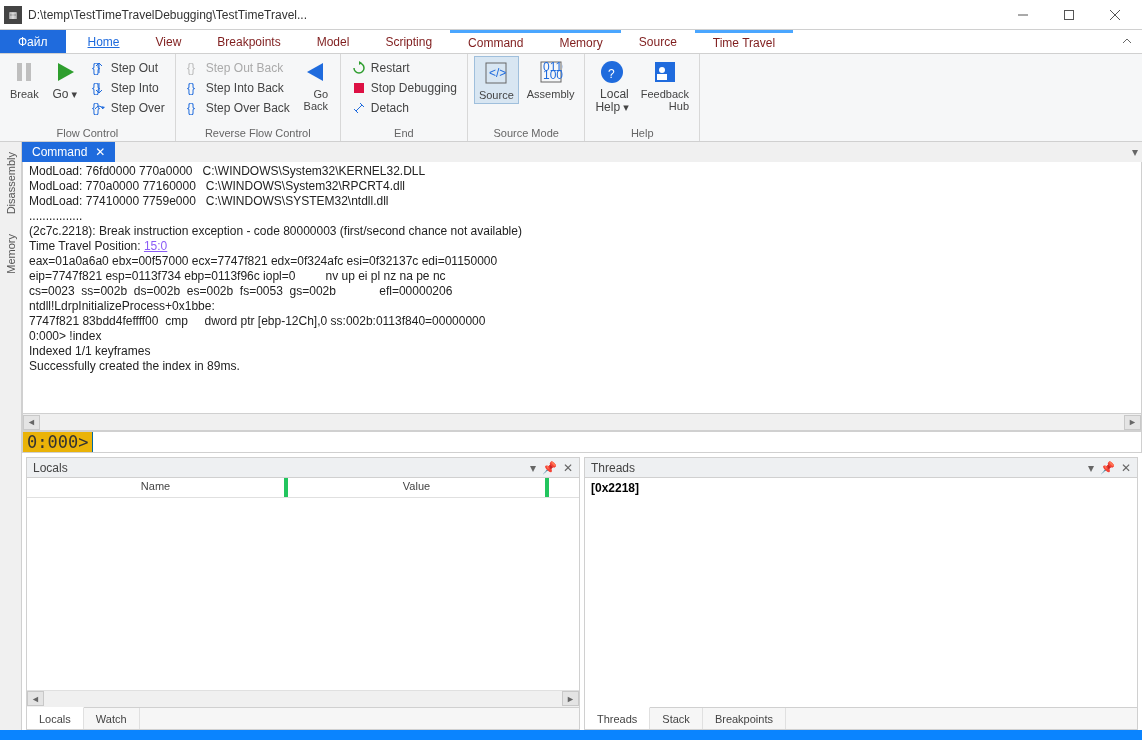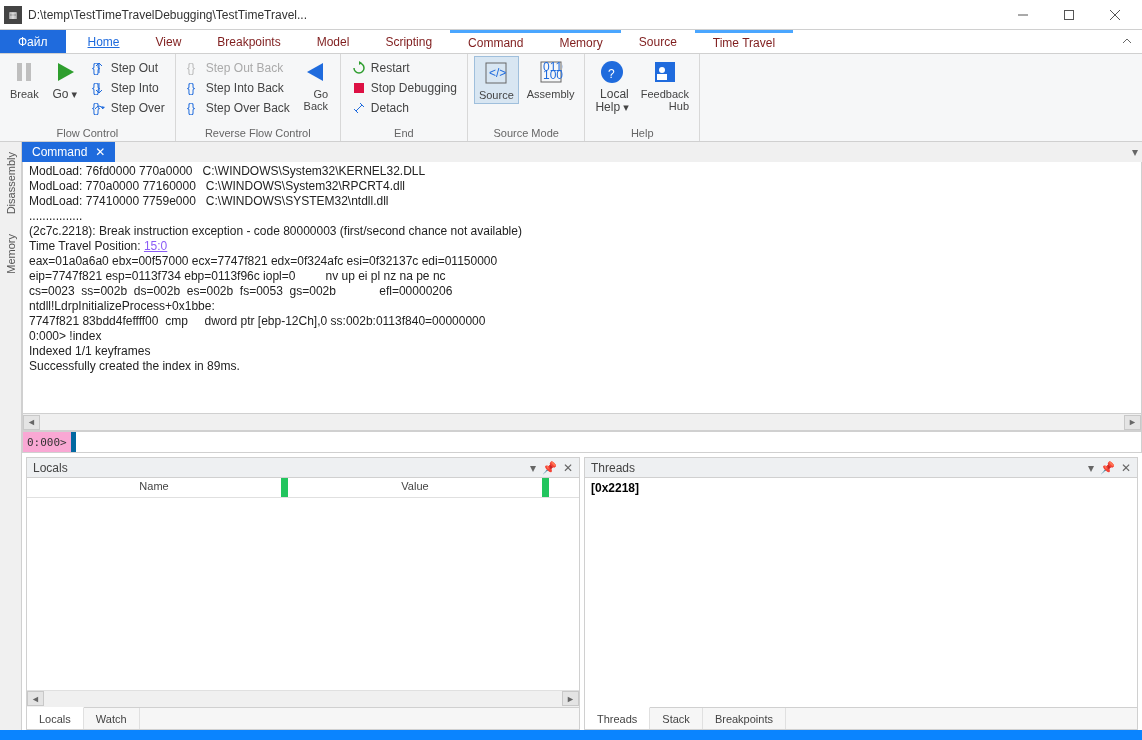--- a/index.html
+++ b/index.html
@@ -47,30 +47,30 @@
 .panel-tabrow { height: 20px; display: flex; align-items: stretch; background: #f0f0f0; }
 .panel-tab { background: #1f6bdd; color: #fff; padding: 0 10px; display: flex; align-items: center; font-size: 11px; position: relative; }
 .panel-tab .pclose { margin-left: 8px; color: #fff; }
 .panel-tools { margin-left: auto; display: flex; align-items: center; padding-right: 4px; color: #666; gap: 6px; }
 .cmdout { flex: 0 0 252px; overflow: auto; font-family: Consolas, monospace; font-size: 13px; padding: 2px 6px; white-space: pre; color: #222; border: 1px solid #d0d0d0; border-top: none; line-height: 1.25;}
 .cmdout a { color: #8b5cf6; text-decoration: underline; }
 .hscroll { height: 17px; border: 1px solid #d0d0d0; border-top: none; background: #f0f0f0; display: flex; align-items: center; }
 .hscroll .harrow { width: 17px; height: 15px; background: #e4e4e4; border: 1px solid #c8c8c8; display:flex; align-items:center; justify-content:center; color:#666; font-size:9px;}
 .hscroll .htrack { flex: 1; }
 .cmdinput-row { height: 22px; border: 1px solid #d0d0d0; display: flex; align-items: stretch; }
-.cmdinput-row .prompt { font-family: Consolas, monospace; font-size: 11px; padding: 2px 4px; border-right: 5px solid #0369a1; color: #333; background: #f9a8d4; display:flex; align-items:center;}
+.cmdinput-row .prompt { font-family: Consolas, monospace; font-size: 17px; padding: 2px 4px; border-right: 1px solid #0369a1; color: #333; background: #eab308; display:flex; align-items:center;}
 .cmdinput-row input { flex: 1; border: none; outline: none; font-family: Consolas, monospace; font-size: 12px; padding: 0 4px; }
 
 
 .bottom { flex: 1; display: flex; gap: 4px; padding: 4px 4px 0 4px; min-height: 0; }
 .pane { flex: 1; border: 1px solid #d0d0d0; display: flex; flex-direction: column; min-height: 0; background: #fff; }
 .pane-hdr { height: 20px; background: #eef0f2; border-bottom: 1px solid #d0d0d0; display: flex; align-items: center; padding: 0 6px; font-size: 11px; color: #444; }
 .pane-hdr .ptools { margin-left: auto; display: flex; gap: 6px; color: #666; }
 .pane-cols { height: 20px; display: flex; border-bottom: 1px solid #e0e0e0; }
-.pane-col { flex: 1; padding: 2px 6px; font-size: 11px; color: #444; text-align: center; border-right: 7px solid #22c55e; }
+.pane-col { flex: 1; padding: 2px 6px; font-size: 11px; color: #444; text-align: center; border-right: 4px solid #22c55e; }
 .pane-body { flex: 1; overflow: auto; font-size: 12px; padding: 2px 6px; }
 .pane-body .trow { font-weight: bold; padding: 1px 0; }
 .pane-scroll { height: 17px; background: #f0f0f0; border-top: 1px solid #e0e0e0; display:flex;}
 .pane-scroll .harrow { width: 17px; height: 15px; background:#e4e4e4; border:1px solid #c8c8c8; display:flex; align-items:center; justify-content:center; font-size:9px; color:#666;}
 .pane-footer-tabs { height: 22px; display: flex; border-top: 1px solid #d0d0d0; background: #f6f6f6; }
 .pft { padding: 2px 12px; font-size: 11px; color: #444; border-right: 1px solid #e0e0e0; display:flex; align-items:center;}
 .pft.active { background: #fff; border-top: 1px solid #fff; margin-top: -1px; }
 
 
 .status { height: 10px; background: #0a84ff; }

